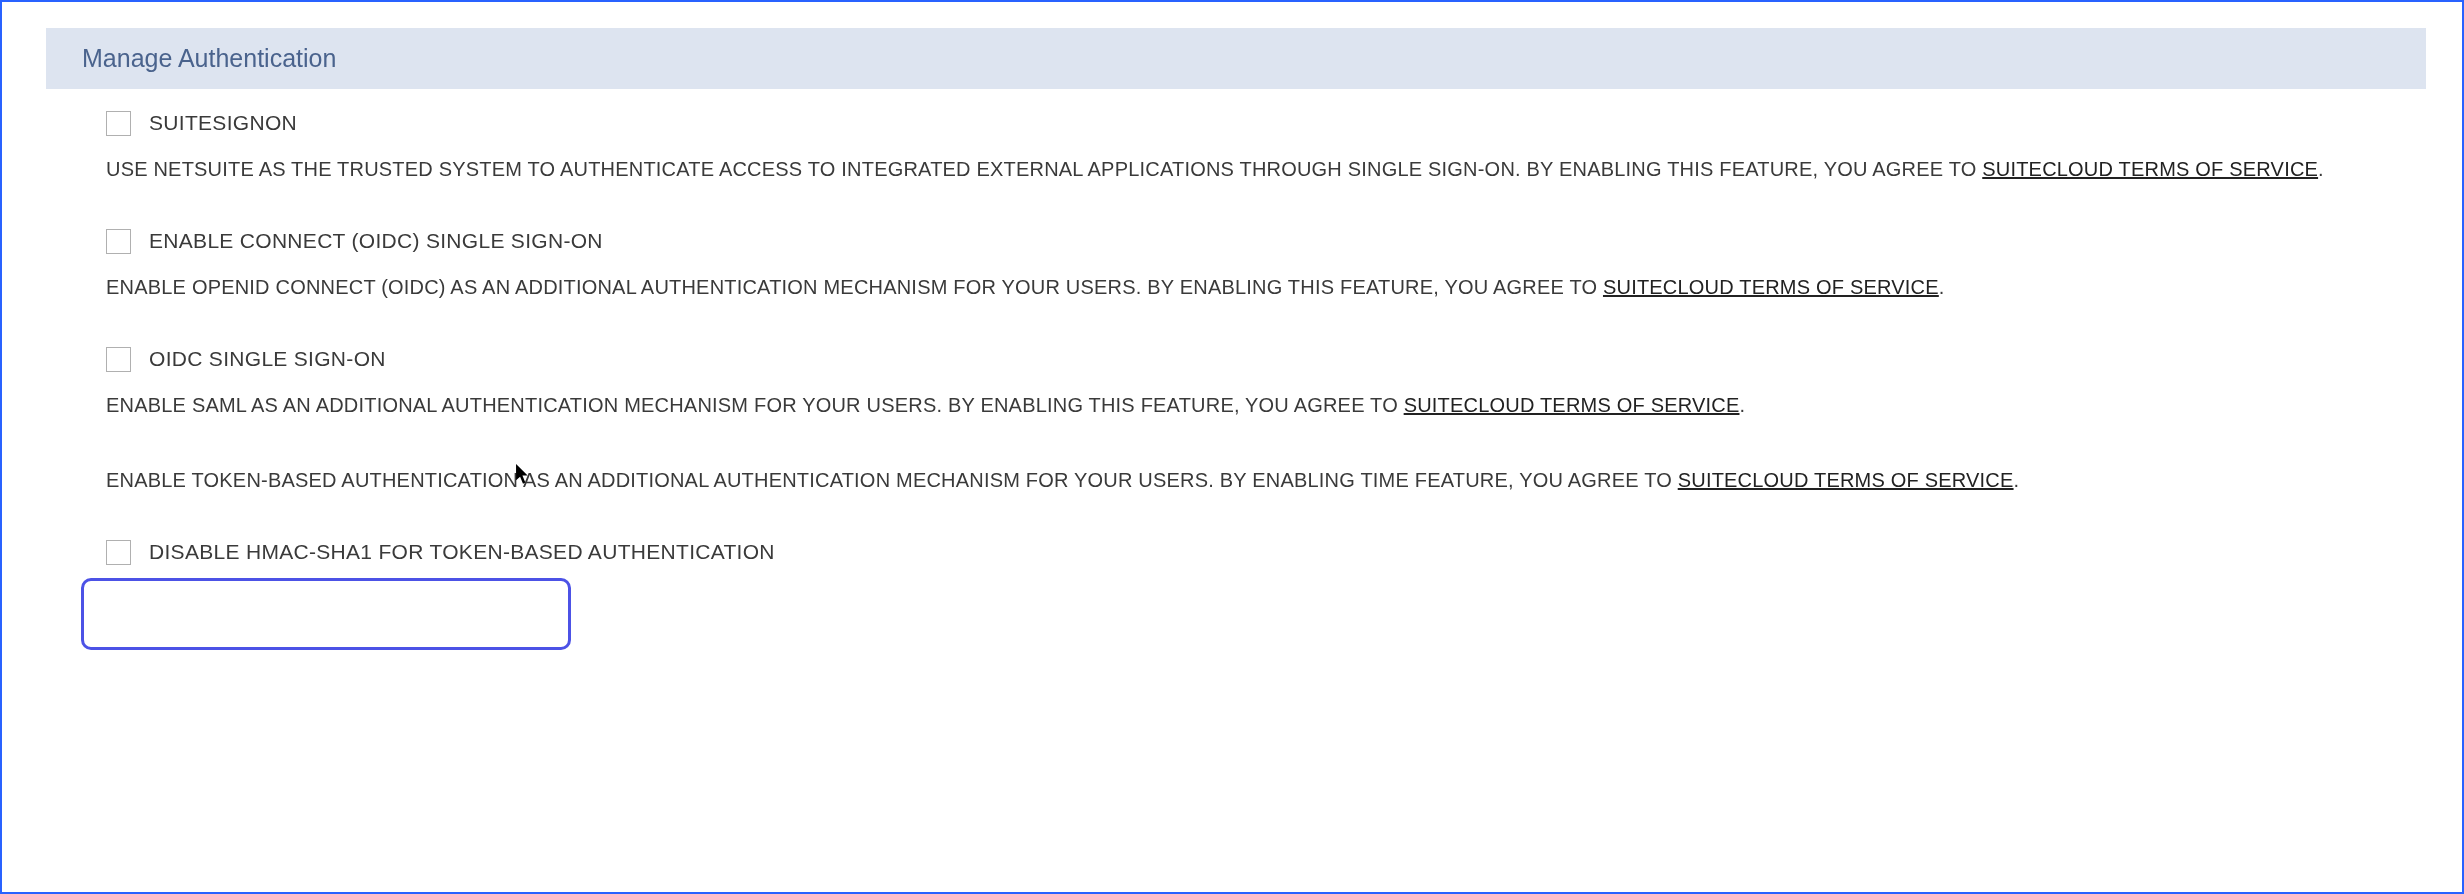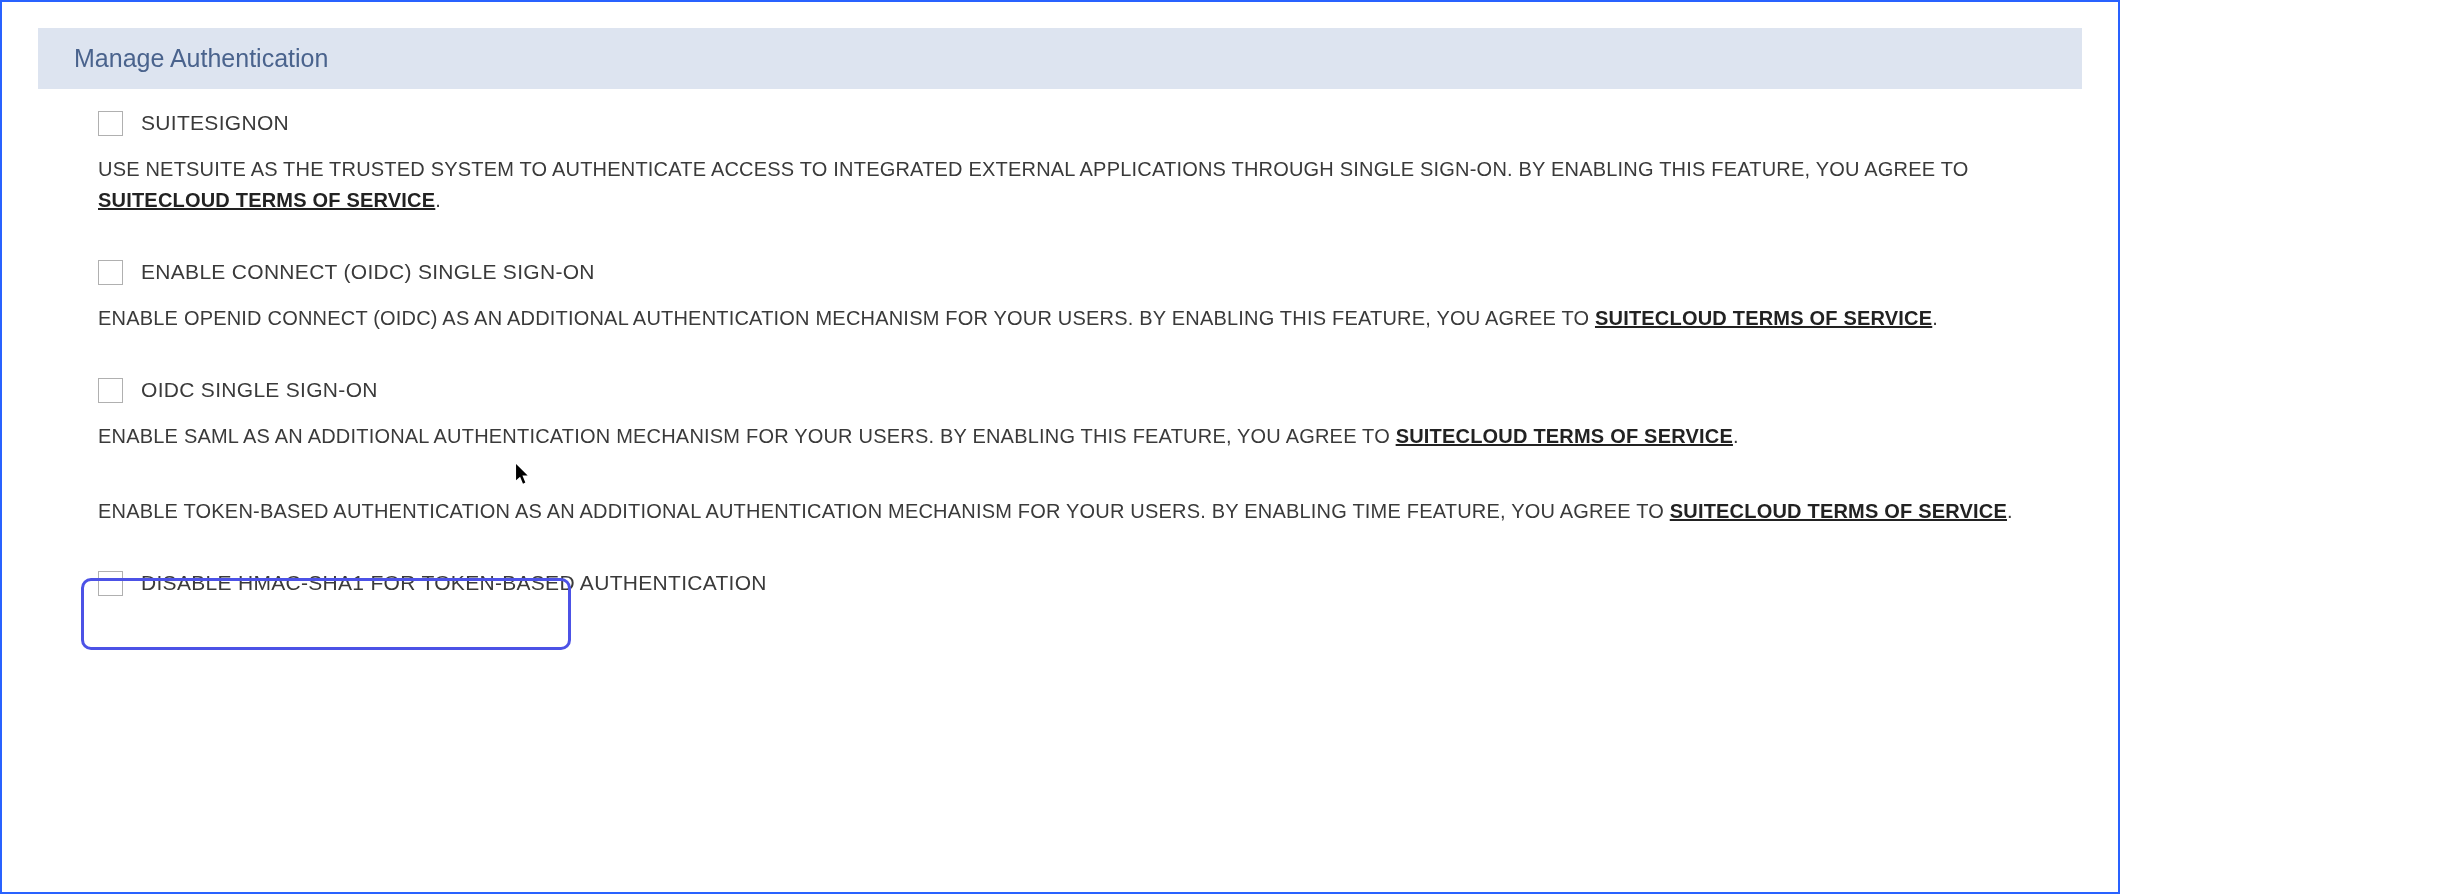--- a/index.html
+++ b/index.html
@@ -7,24 +7,25 @@
       margin: 0;
       padding: 0;
     }
     body {
       font-family: -apple-system, BlinkMacSystemFont, "Segoe UI", Arial, sans-serif;
       background: #fff;
       padding: 0;
     }
     .outer-frame {
       border: 2px solid #2962ff;
-      width: 2120px;
+      width: 2464px;
       height: 894px;
       overflow: hidden;
       position: relative;
+      padding-left: 8px;
     }
     .content-pad {
       padding: 26px 36px 0 36px;
     }
     .section-header {
       background: #dde4f0;
       padding: 16px 36px;
       margin-bottom: 22px;
     }
     .section-title {
@@ -67,21 +68,21 @@
     }
     .description {
       color: #3a3a3a;
       font-size: 20px;
       line-height: 1.55;
       letter-spacing: 0.2px;
     }
     .tos-link {
       color: #222;
       text-decoration: underline;
-      font-weight: 700;
+      font-weight: 400;
     }
     .highlight-box {
       position: absolute;
       border: 3px solid #4c52e6;
       border-radius: 10px;
       left: 79px;
       top: 576px;
       width: 490px;
       height: 72px;
       pointer-events: none;

